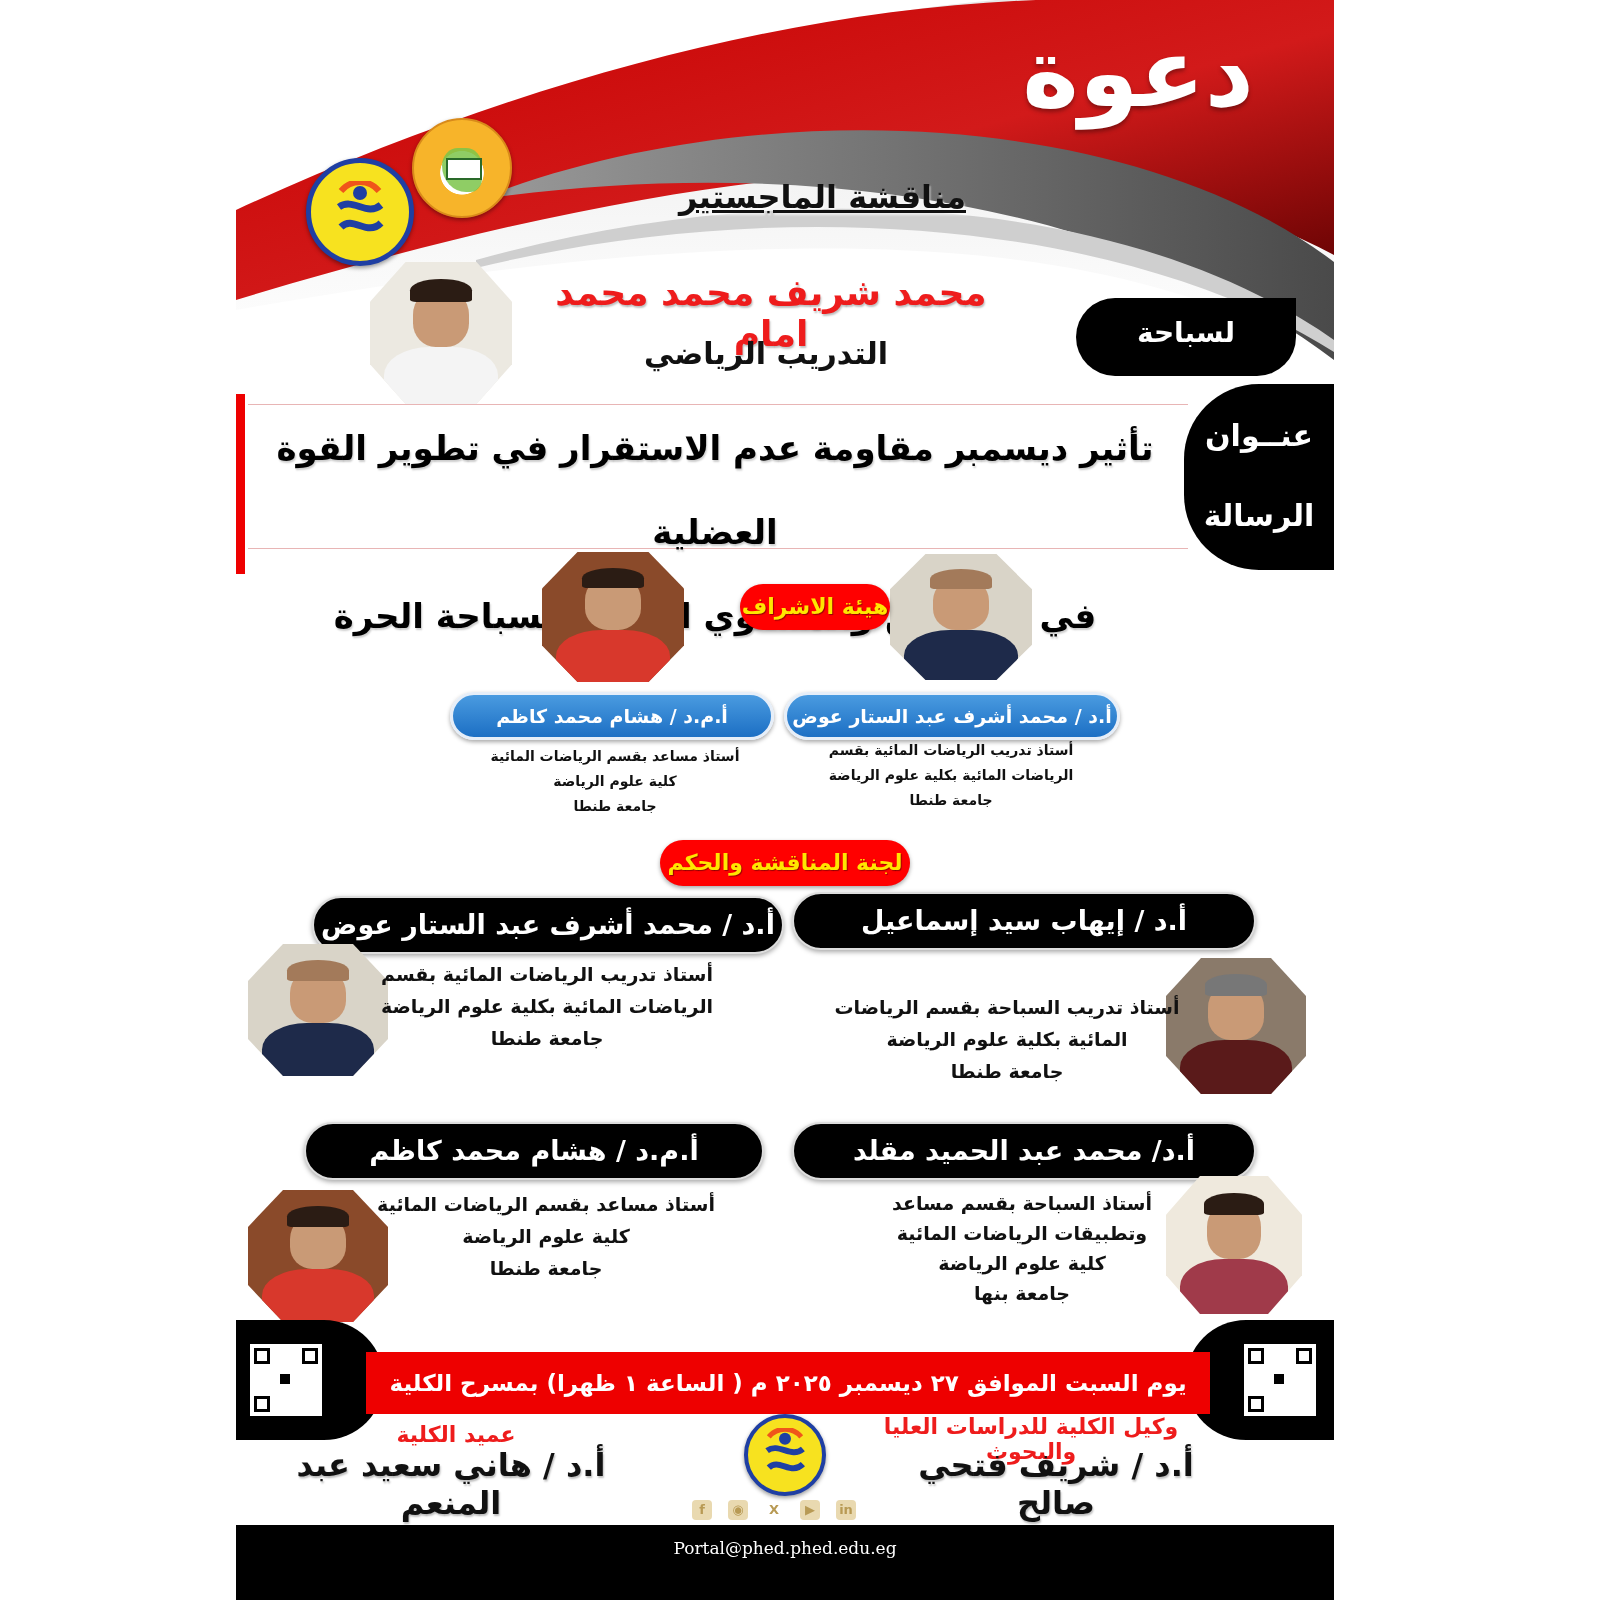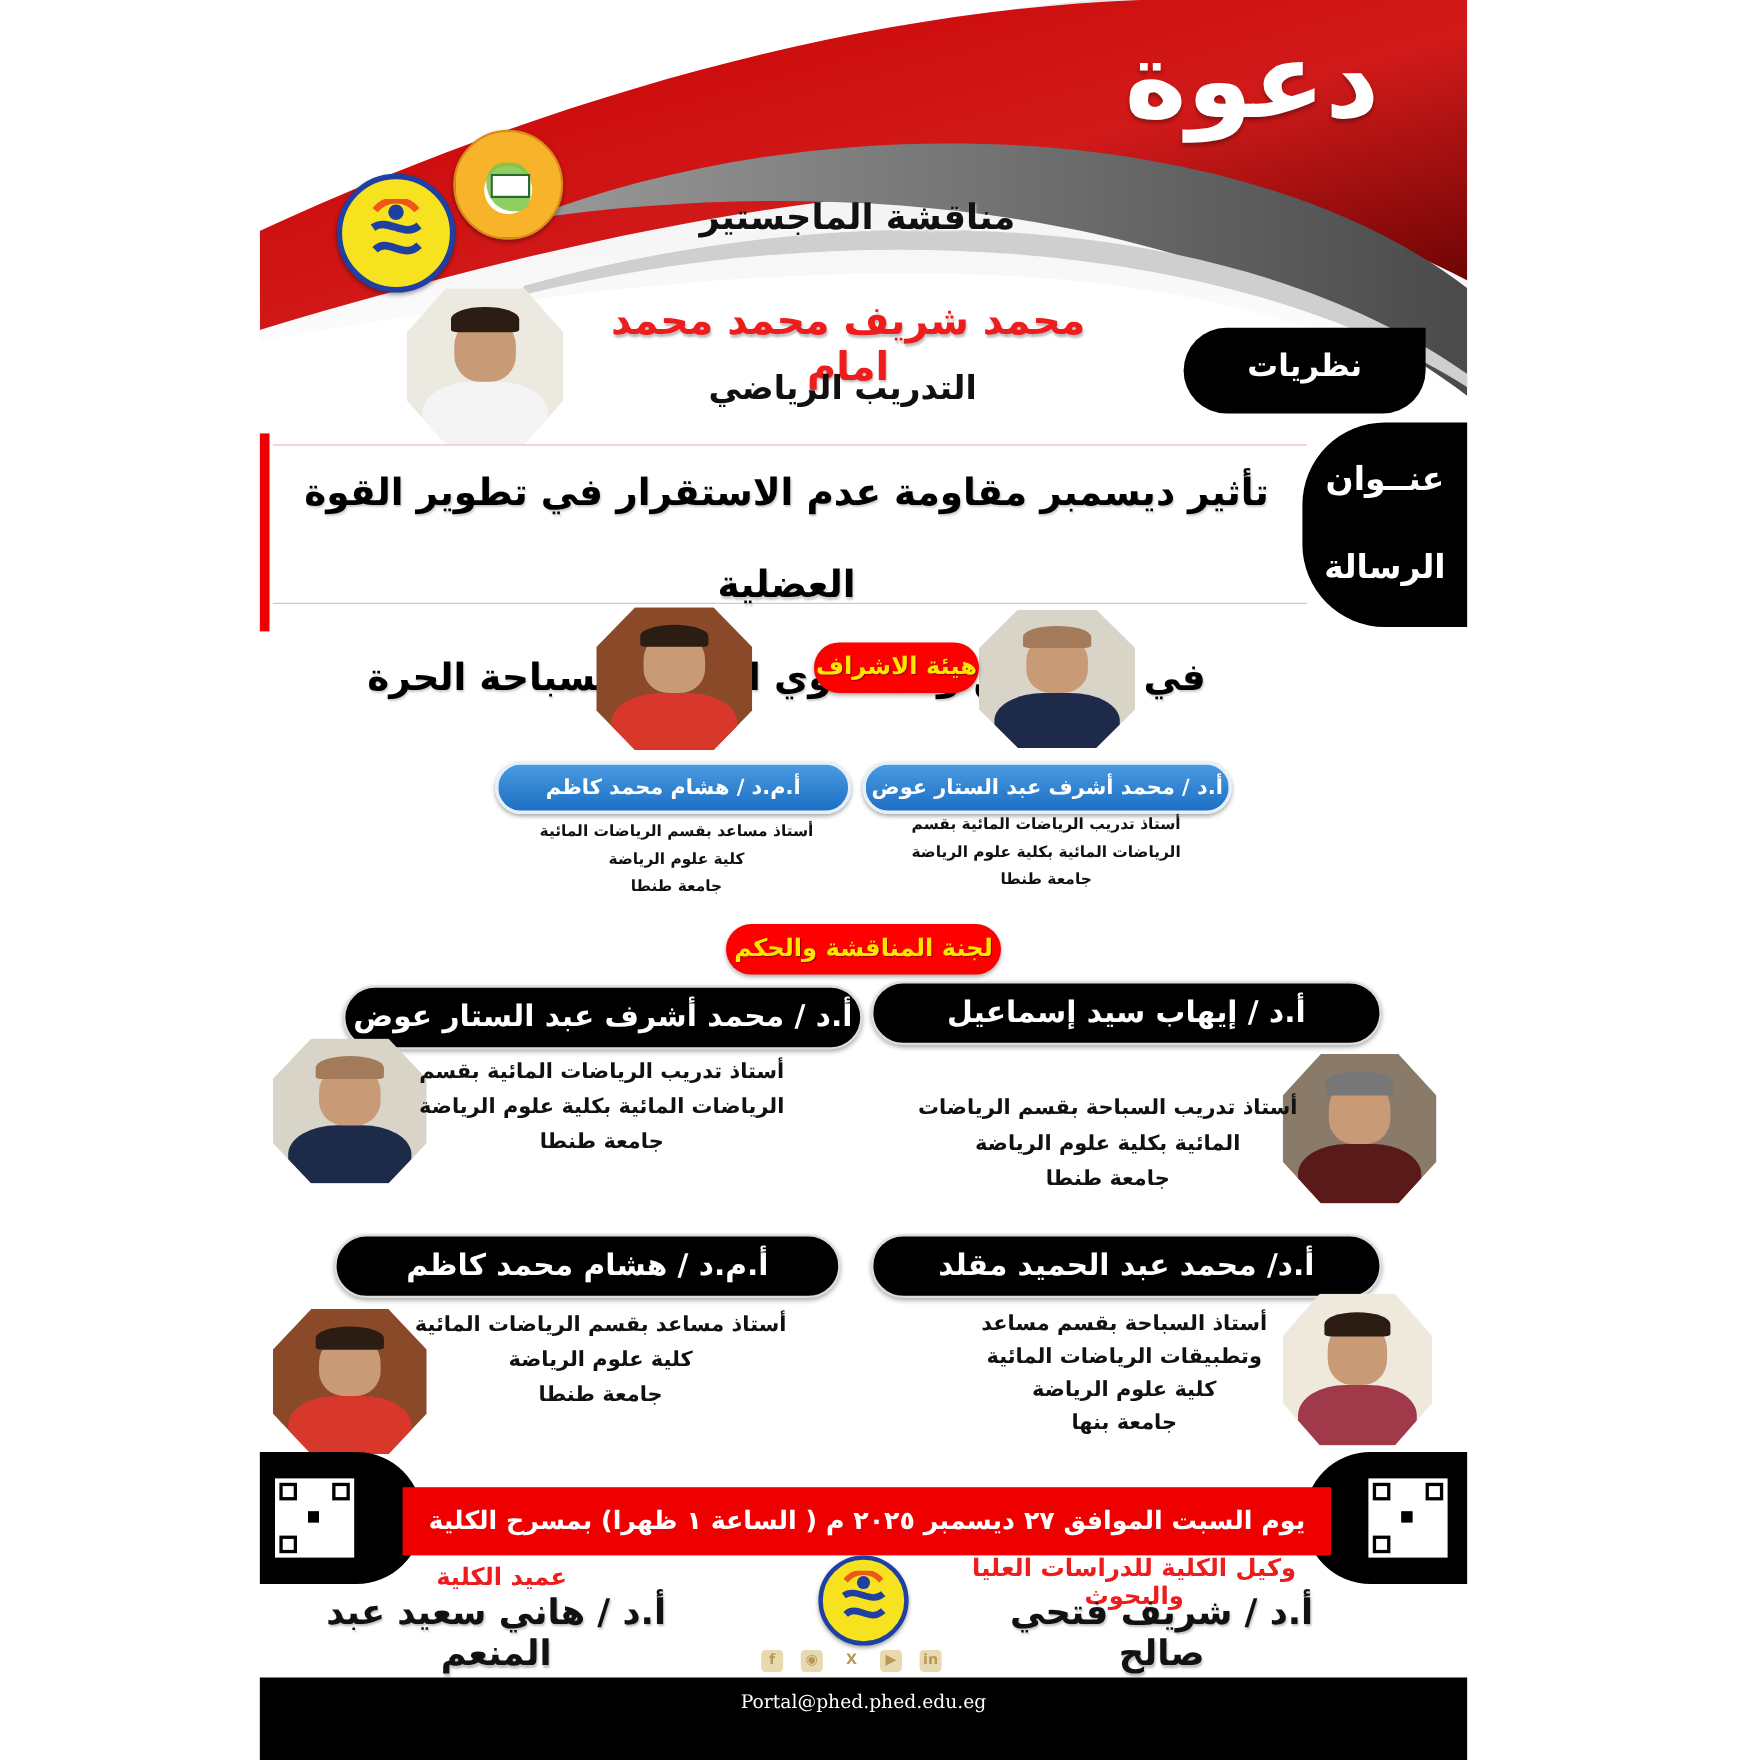--- a/index.html
+++ b/index.html
@@ -7,22 +7,22 @@
          font-family:"DejaVu Sans", sans-serif; direction:ltr; }
   .poster { position:absolute; left:236px; top:0; width:1098px; height:1600px; background:#fff; overflow:hidden; }
   .arabic { direction:rtl; font-weight:bold; font-family:"DejaVu Sans", sans-serif; }
 
   
   .hdr { position:absolute; left:0; top:0; width:1098px; height:370px; }
   .hdr svg { position:absolute; left:0; top:0; }
 
   .title-main { position:absolute; right:80px; top:18px; color:#fff; font-size:96px; line-height:110px;
                 letter-spacing:2px; text-shadow:0 3px 4px rgba(0,0,0,.35); }
-  .subtitle { position:absolute; left:400px; top:178px; width:330px; text-align:left; font-size:32px;
-              color:#111; text-shadow:1px 2px 2px rgba(255,255,255,.7); }
+  .subtitle { position:absolute; left:400px; top:178px; width:330px; text-align:right; font-size:32px;
+              color:#111; text-shadow:1px 2px 2px rgba(255,255,255,.7);text-decoration:underline; }
 
   .logo { position:absolute; border-radius:50%; box-shadow:0 2px 4px rgba(0,0,0,.4); }
   .logo-faculty { left:70px; top:158px; width:98px; height:98px; background:#f7e21f; border:5px solid #1f3fa3; }
   .logo-faculty .fig { position:absolute; left:22px; top:18px; width:54px; height:60px; }
   .logo-tanta { left:176px; top:118px; width:96px; height:96px;
                 background:radial-gradient(circle at 50% 55%, #fff 0 30%, #f7b42a 31% 100%); border:2px solid #d88a1a; }
   .logo-tanta .book { position:absolute; left:32px; top:38px; width:32px; height:18px; background:#fff; border:2px solid #2a6a2a; }
   .logo-tanta .green { position:absolute; left:28px; top:28px; width:40px; height:44px; background:#7bc44a; border-radius:40% 40% 30% 60%; opacity:.85; }
 
   
@@ -115,21 +115,21 @@
     </div>
   </div>
 
   <div class="hex researcher-photo">
     <div class="body" style="background:#f4f4f4;"></div>
     <div class="face"></div>
     <div class="hair"></div>
   </div>
   <div class="researcher-name arabic">محمد شريف محمد محمد امام</div>
   <div class="researcher-spec arabic">التدريب الرياضي</div>
-  <div class="researcher-label arabic">نظريات</div>
+  <div class="researcher-label arabic">لسباحة</div>
 
   <div class="thesis-bar"></div>
   <div class="thesis-line" style="top:404px;"></div>
   <div class="thesis-line" style="top:548px;"></div>
   <div class="thesis-text arabic">
     <div>تأثير ديسمبر مقاومة عدم الاستقرار في تطوير القوة العضلية</div>
     <div>في الذراعين والمستوي الرقمي لسباحة الحرة</div>
   </div>
   <div class="thesis-label arabic">
     <div>عنــوان</div>

